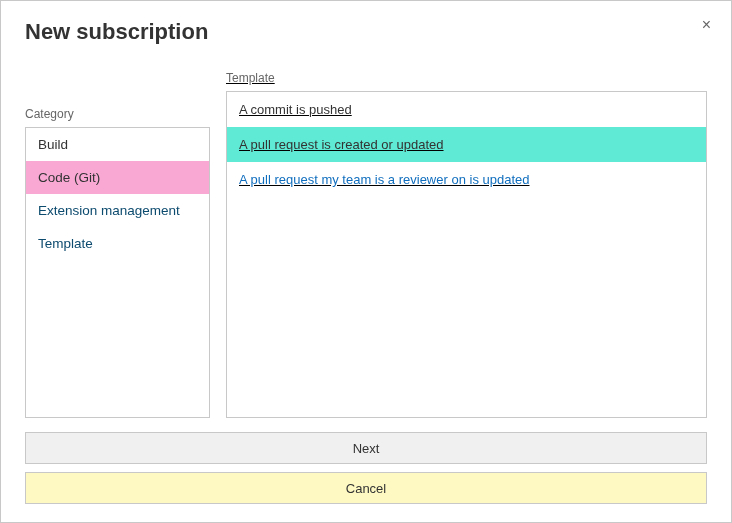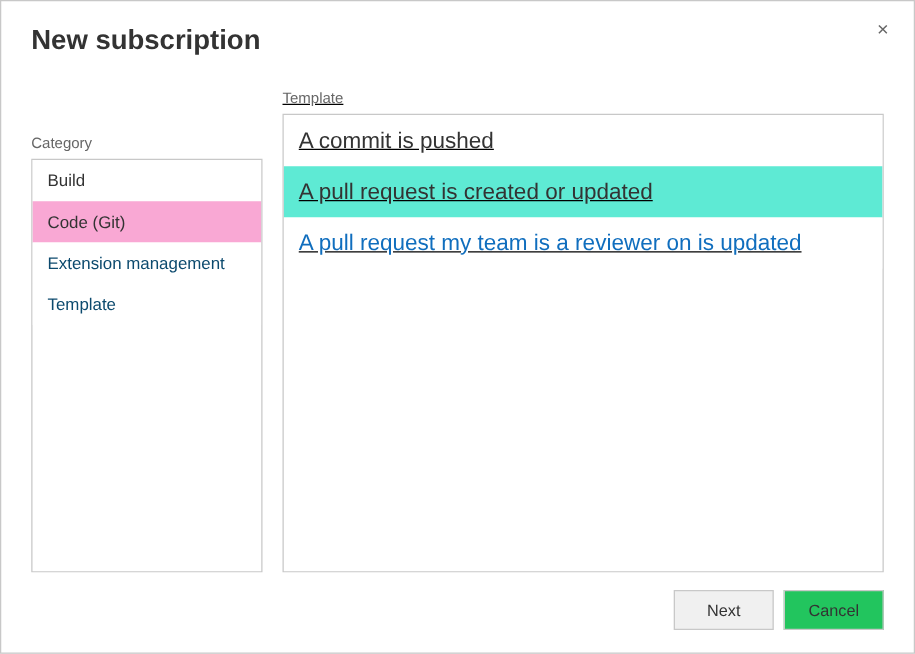--- a/index.html
+++ b/index.html
@@ -104,51 +104,52 @@
       background: #f9a8d4;
       color: #333333;
     }
 
     .list-item.plain {
       color: #333333;
     }
 
     .template-item {
       padding: 10px 12px;
-      font-size: 18px;
+      font-size: 13px;
       color: #333333;
       cursor: pointer;
       background: #ffffff;
       user-select: none;
     }
 
     .template-item.selected {
       background: #5eead4;
       color: #333333;
     }
 
     .template-item.link {
       color: #106ebe;
     }
 
     .dialog-footer {
       display: flex;
       justify-content: flex-end;
       padding: 14px 24px 18px 24px;
       gap: 8px;
+      flex-direction: column;
     }
 
     .btn {
       min-width: 80px;
       height: 32px;
       padding: 0 16px;
       font-size: 13px;
       border: 1px solid #c8c8c8;
       cursor: pointer;
-      background: #22c55e;
+      background: #fef9c3;
       color: #333;
     }
 
     .btn-primary {
       background: #f0f0f0;
       color: #333;
       border: 1px solid #c8c8c8;
     }
   </style>
 </head>

